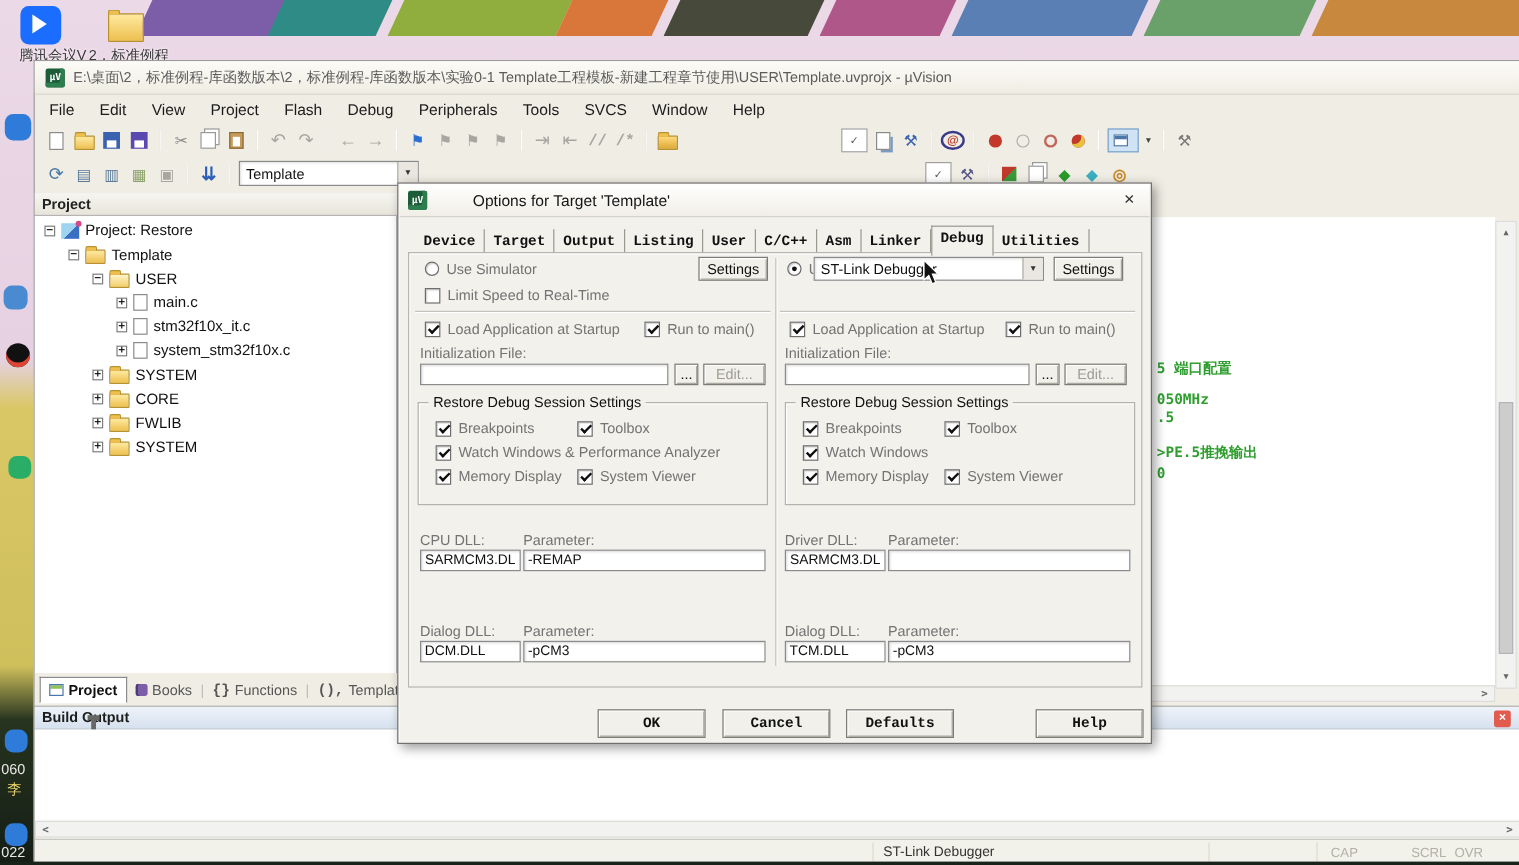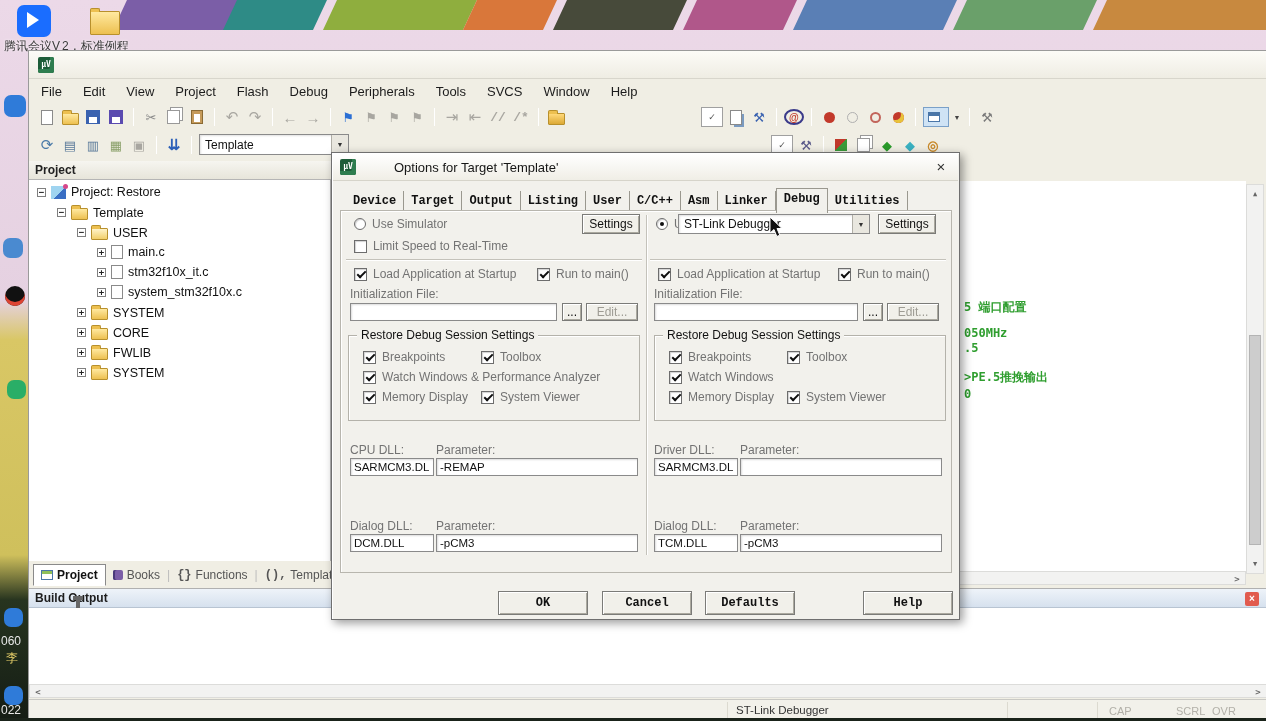--- a/index.html
+++ b/index.html
@@ -118,21 +118,21 @@
            border:1px solid #383838; border-bottom:2px solid #33592f; z-index:40; }
   .avatar { position:absolute; left:100px; top:40px; width:78px; height:78px; border-radius:50%;
             background:radial-gradient(circle at 55% 62%, #7a5f46 0 16%, transparent 17%),
                        radial-gradient(circle at 30% 30%, #ffffff 0 10%, transparent 11%),
                        radial-gradient(circle at 70% 25%, #f4f6f8 0 9%, transparent 10%),
                        linear-gradient(180deg,#6fb3e8 0%,#9ccdf0 45%,#8a9bb0 62%,#3e586e 75%,#2e4456 100%); }
   .vname { position:absolute; left:5px; bottom:2px; font-size:11px; color:#c9c9c9; }
   #cursor { position:absolute; left:768px; top:216px; z-index:60; }
   #taskstrip { position:absolute; left:0; top:718px; width:1266px; height:3px; background:#1a231a; z-index:5; }
   .deskicon { border-radius:7px; }
-  .desklbl { font-size:12px; color:#3a3a3a; text-shadow:0 0 3px #fff; white-space:nowrap; }
+  .desklbl { font-size:12px; color:#3a3a3a; text-shadow:0 0 3px #fff; white-space:nowrap;margin-left:12px; }
   .dfrag { font-size:12px; color:#e8e8e8; white-space:nowrap; }
 </style>
 </head>
 <body>
 
 <div id="screen">
 
   
   <div class="abs" style="left:0;top:0;width:1266px;height:30px;overflow:hidden;">
     <span class="abs" style="left:120px;top:-8px;width:120px;height:46px;background:#7b5ea7;transform:skewX(-25deg);"></span>
@@ -160,20 +160,21 @@
   <div class="abs dfrag" style="left:1px;top:634px;">060</div>
   <div class="abs dfrag" style="left:6px;top:650px;color:#e8d06a;">李</div>
   <div class="abs deskicon" style="left:4px;top:686px;width:19px;height:19px;background:#2f7bd9;"></div>
   <div class="abs dfrag" style="left:1px;top:703px;">022</div>
 
   
   <div id="app">
 
     <div class="titlebar">
       <span class="uvicon">µV</span>
+      <span class="ttext">E:\桌面\2，标准例程-库函数版本\2，标准例程-库函数版本\实验0-1 Template工程模板-新建工程章节使用\USER\Template.uvprojx - µVision</span>
     </div>
 
     <div class="menubar">
       <span>File</span>
       <span>Edit</span>
       <span>View</span>
       <span>Project</span>
       <span>Flash</span>
       <span>Debug</span>
       <span>Peripherals</span>

